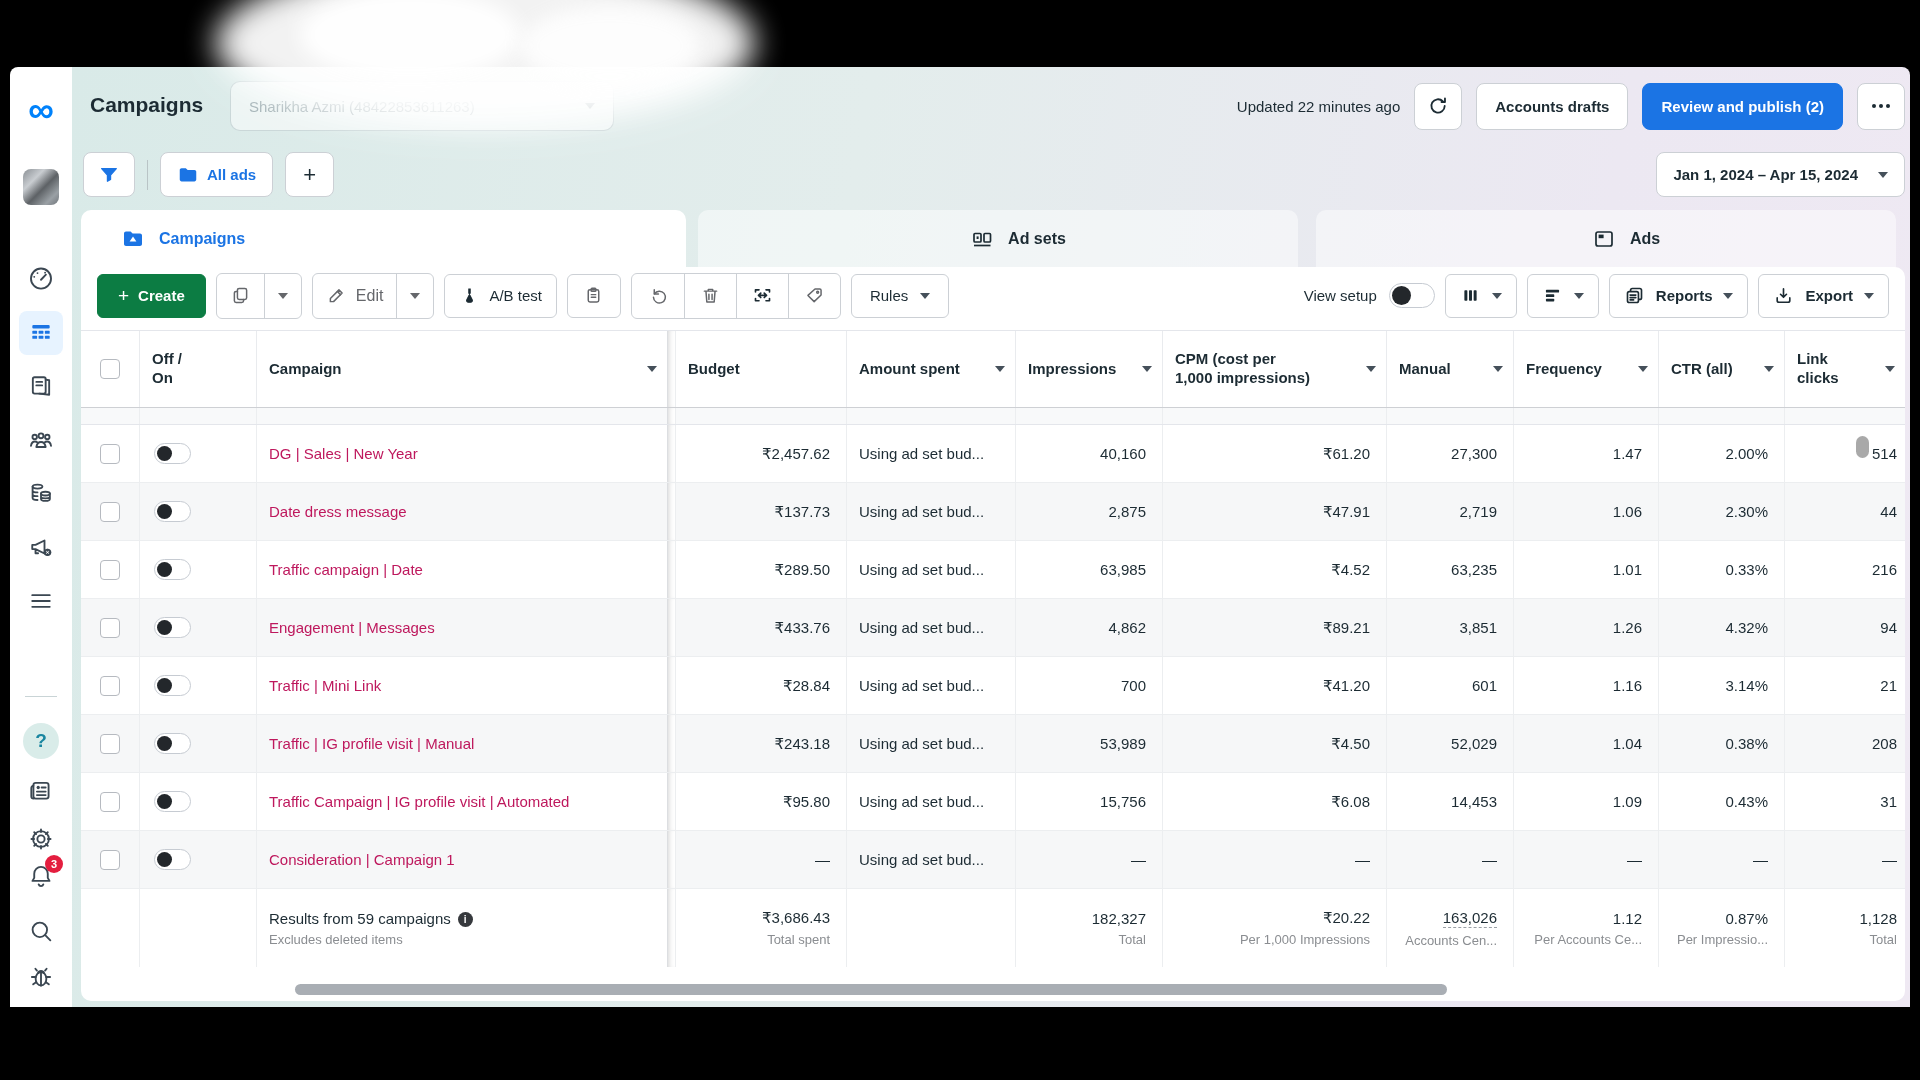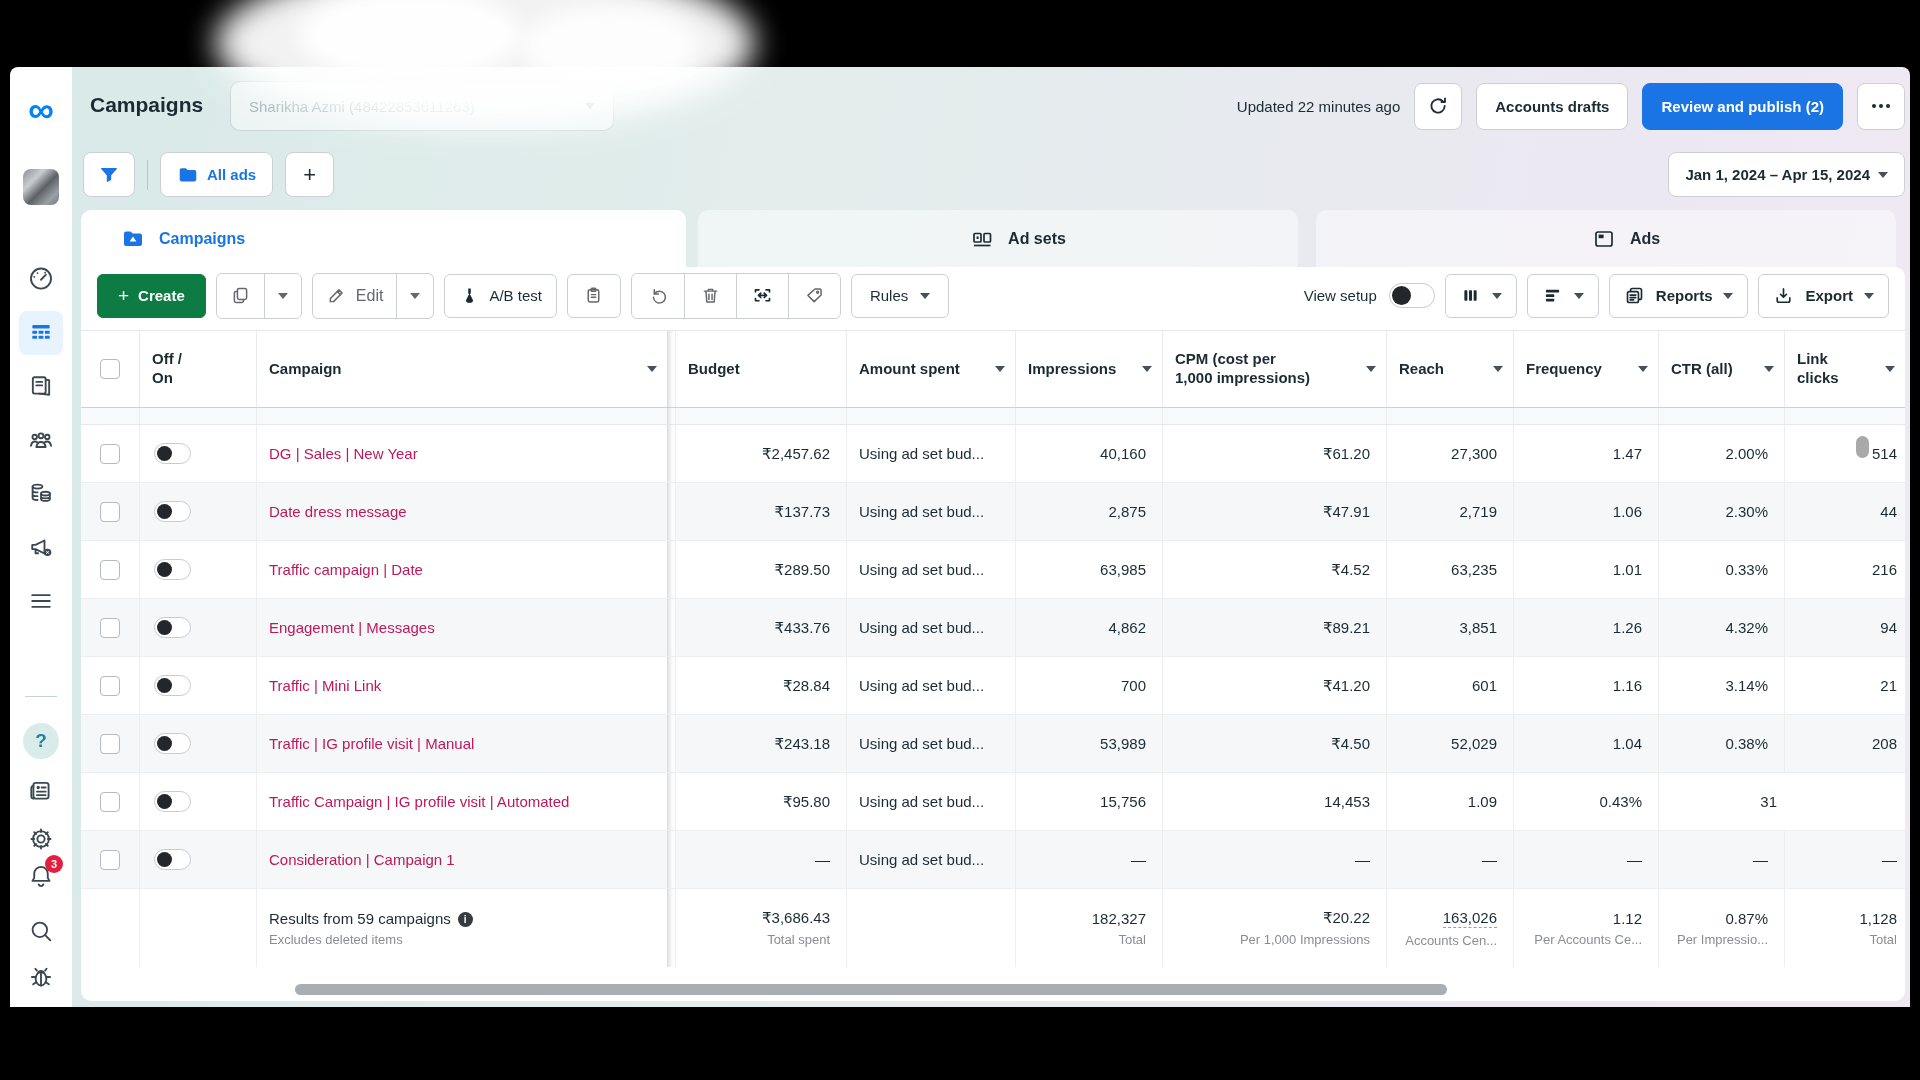--- a/index.html
+++ b/index.html
@@ -42,21 +42,21 @@
   .pad{padding:0 18px;}
   .dots{display:flex;gap:3px;}
   .dots i{width:4px;height:4px;border-radius:50%;background:#1c2b33;}
   
   .filterbar{position:absolute;left:0;right:0;top:82px;height:61px;}
   .fleft{position:absolute;left:11px;top:3px;display:flex;align-items:center;gap:12px;height:45px;}
   .fbtn{height:45px;}
   .vdiv{width:1px;height:30px;background:#b9c4c6;}
   .allads{color:#1b74e4;font-weight:700;padding:0 16px;}
   .plusbtn{width:49px;font-size:22px;font-weight:400;}
-  .datebtn{position:absolute;right:5px;top:3px;height:45px;padding:0 16px;gap:8px;}
+  .datebtn{position:absolute;right:5px;top:3px;height:45px;padding:0 16px;gap:20px;}
   
   .tabs{position:absolute;left:0;right:0;top:143px;height:57px;}
   .tab{position:absolute;top:0;height:57px;border-radius:10px 10px 0 0;display:flex;align-items:center;gap:14px;
     padding-left:40px;box-sizing:border-box;font-size:16px;font-weight:600;color:#1c2b33;}
   .tab.on{background:#fff;color:#1b74e4;font-weight:700;}
   .tab.off{background:rgba(255,255,255,.48);justify-content:center;}
   .tab svg{width:24px;height:24px;}
   
   .card{position:absolute;left:9px;top:200px;width:1824px;height:734px;background:#fff;
     border-radius:0 10px 10px 10px;overflow:hidden;}
@@ -460,21 +460,21 @@
           </div>
         <div class="hc">
             <span>Impressions</span>
             <span class="car"></span>
           </div>
         <div class="hc">
             <span><span>CPM (cost per</span><br><span>1,000 impressions)</span></span>
             <span class="car"></span>
           </div>
         <div class="hc">
-            <span>Reach</span>
+            <span>Manual</span>
             <span class="car"></span>
           </div>
         <div class="hc">
             <span>Frequency</span>
             <span class="car"></span>
           </div>
         <div class="hc">
             <span>CTR (all)</span>
             <span class="car"></span>
           </div>
@@ -647,20 +647,21 @@
                 <span class="knob"></span>
               </span>
             </div>
     <div class="c camp">
               <a class="link">Traffic Campaign | IG profile visit | Automated</a>
             </div>
     <div class="gapcol"></div>
     <div class="c num">₹95.80</div>
     <div class="c txt">Using ad set bud...</div>
     <div class="c num">15,756</div>
+    <div class="c num">₹6.08</div>
     <div class="c num">14,453</div>
     <div class="c num">1.09</div>
     <div class="c num">0.43%</div>
     <div class="c num last">31</div>
   </div>
 
   <div class="trow grid alt">
     <div class="c cb">
               <span class="checkbox"></span>
             </div>

